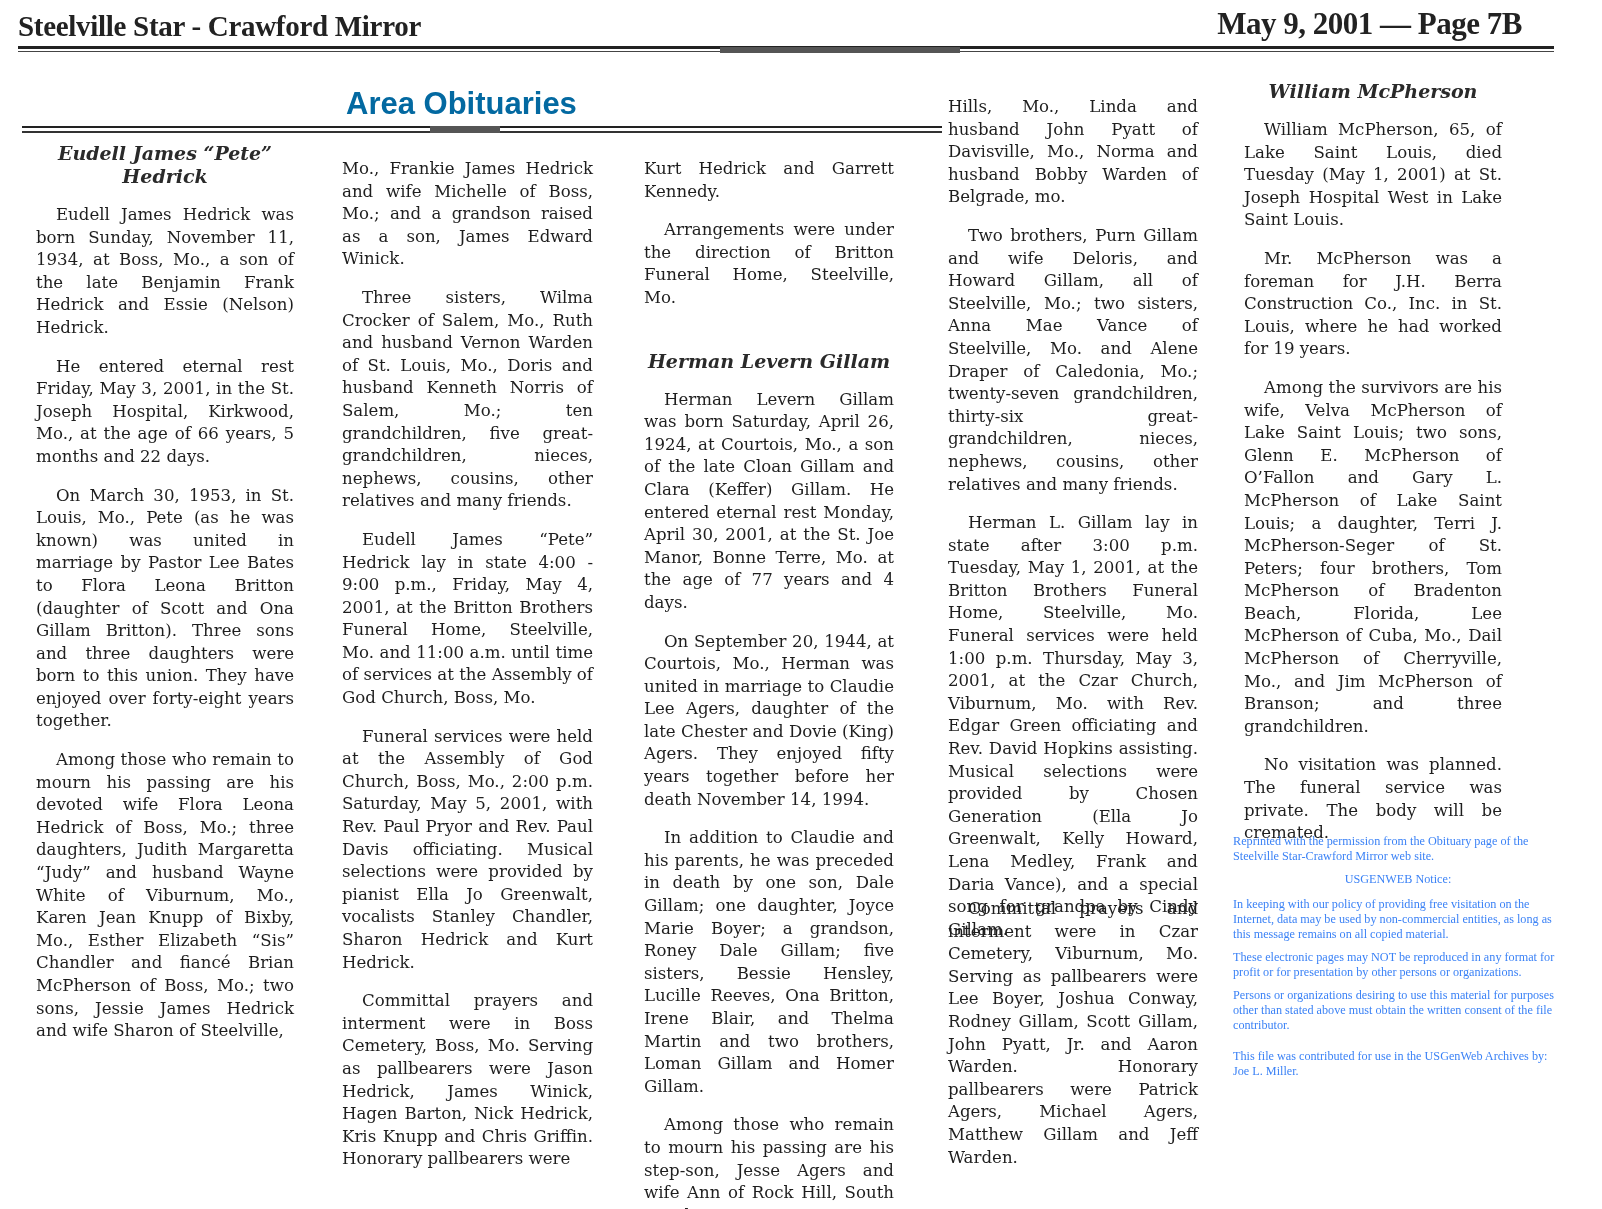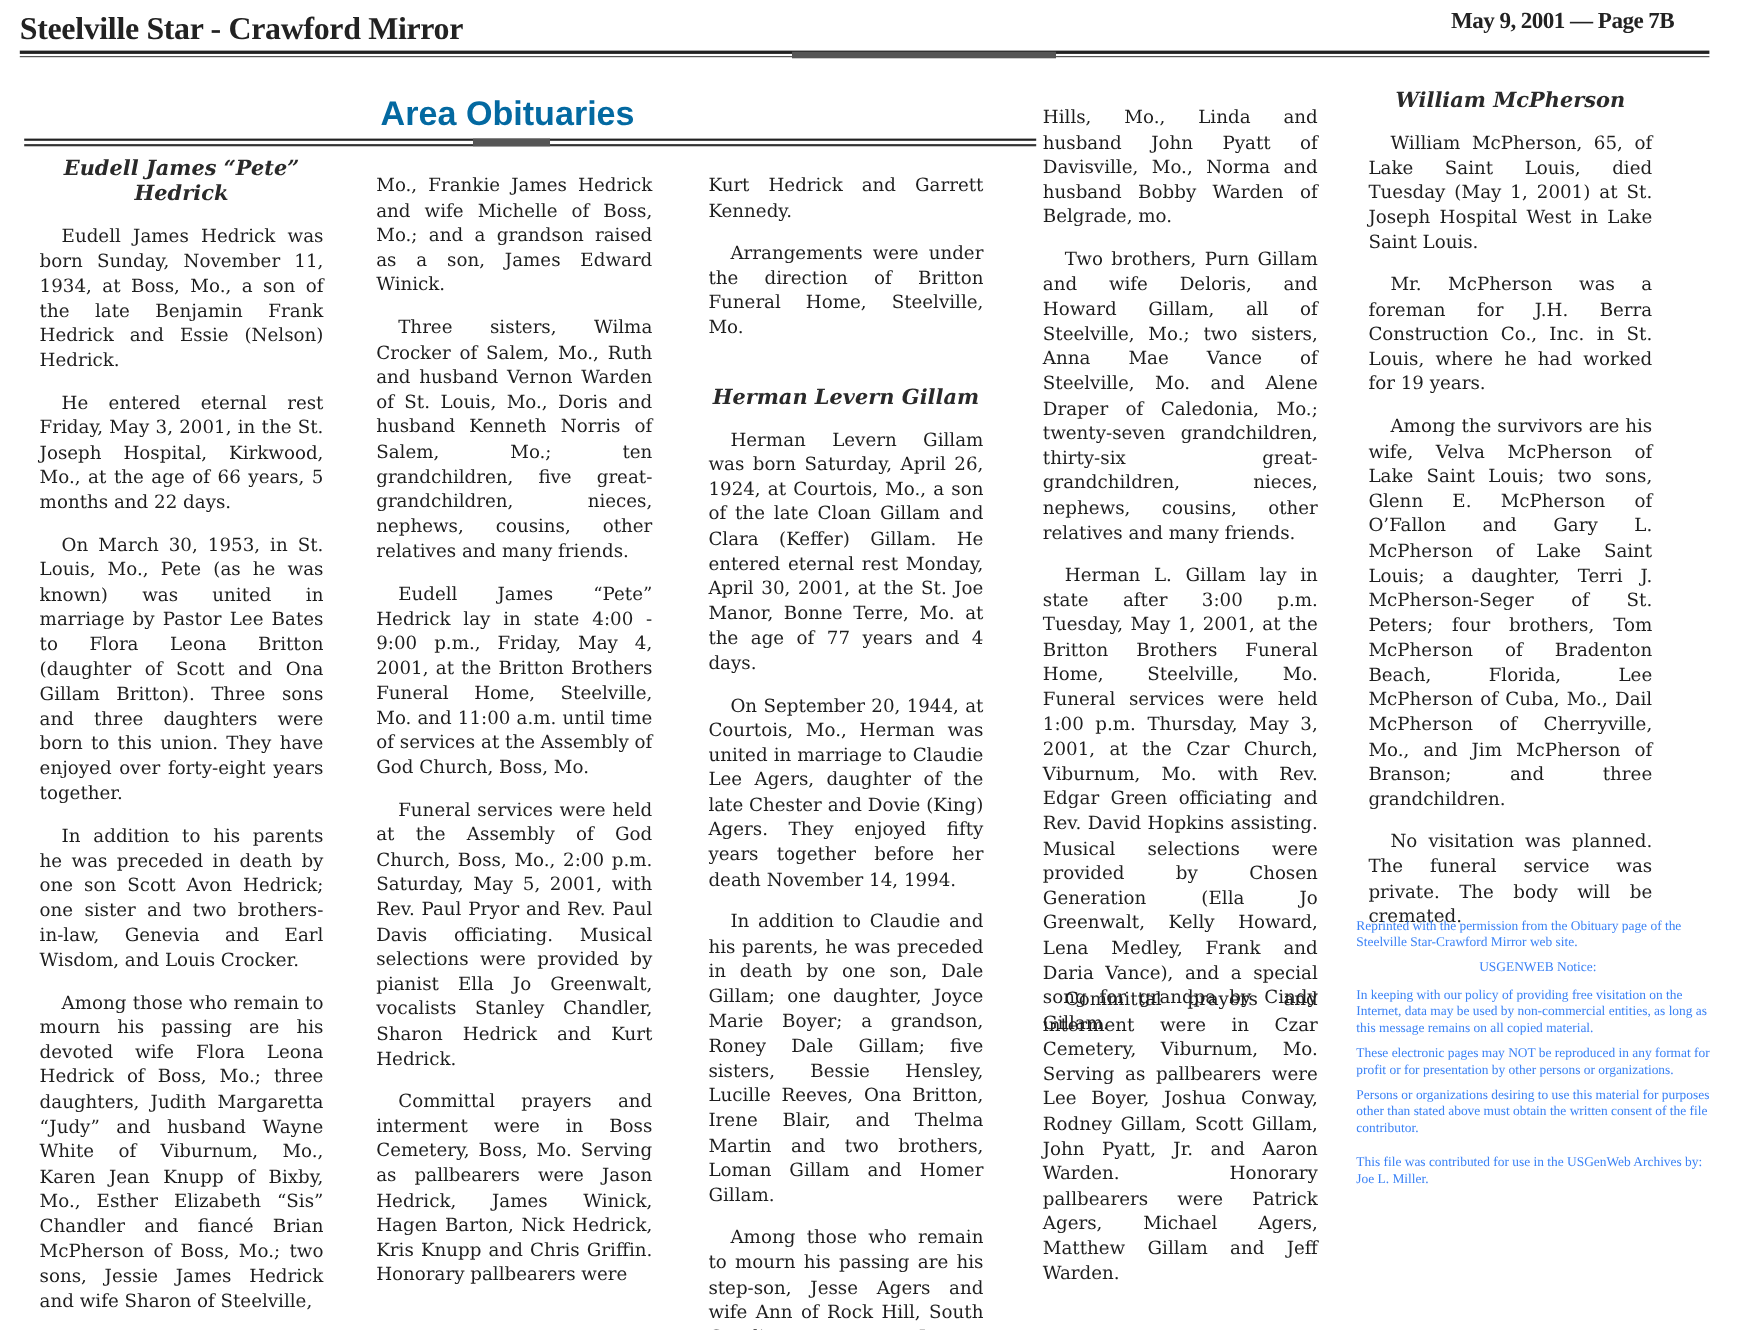--- a/index.html
+++ b/index.html
@@ -1,18 +1,18 @@
 <!DOCTYPE html>
 <html><head>
   <meta charset="utf-8">
   <style>
     html, body { margin: 0; padding: 0; background: #ffffff; }
     body { width: 1602px; height: 1209px; position: relative; overflow: hidden; color: #1c1c1c; }
     .masthead-left { position: absolute; left: 18px; top: 10px; font-family: "Liberation Serif", serif; font-size: 29px; font-weight: bold; letter-spacing: -0.3px; color: #222; }
-    .masthead-right { position: absolute; right: 80px; top: 6px; font-family: "Liberation Serif", serif; font-size: 21px; font-weight: bold; letter-spacing: -0.5px; color: #222; }
+    .masthead-right { position: absolute; right: 80px; top: 6px; font-family: "Liberation Serif", serif; font-size: 31px; font-weight: bold; letter-spacing: -0.5px; color: #222; }
     .rule-top { position: absolute; left: 18px; top: 46px; width: 1536px; height: 3px; background: #222; }
     .rule-top2 { position: absolute; left: 18px; top: 51px; width: 1536px; height: 1px; background: #444; }
     .rule-top-block { position: absolute; left: 720px; top: 47px; width: 240px; height: 6px; background: #555; }
     .section-title { position: absolute; left: 346px; top: 86px; font-family: "Liberation Sans", sans-serif; font-size: 31px; font-weight: bold; color: #0369a1; }
     .rule-sec { position: absolute; left: 22px; top: 126px; width: 920px; height: 2px; background: #222; }
     .rule-sec2 { position: absolute; left: 22px; top: 131px; width: 920px; height: 2px; background: #333; }
     .rule-sec-block { position: absolute; left: 430px; top: 126px; width: 70px; height: 7px; background: #555; }
     .col { position: absolute; font-family: "DejaVu Serif", serif; font-size: 16.6px; line-height: 22.6px; text-align: justify; color: #1e1e1e; }
     .col p { margin: 16px; text-indent: 20px; }
     .col p.cont { text-indent: 0; }
@@ -44,21 +44,20 @@
   <div class="rule-sec"></div>
   <div class="rule-sec2"></div>
   <div class="rule-sec-block"></div>
 </div>
 
 <div class="col col1">
   <div class="obit-head">Eudell James “Pete” Hedrick</div>
   <p>Eudell James Hedrick was born Sunday, November 11, 1934, at Boss, Mo., a son of the late Benjamin Frank Hedrick and Essie (Nelson) Hedrick.</p>
   <p>He entered eternal rest Friday, May 3, 2001, in the St. Joseph Hospital, Kirkwood, Mo., at the age of 66 years, 5 months and 22 days.</p>
   <p>On March 30, 1953, in St. Louis, Mo., Pete (as he was known) was united in marriage by Pastor Lee Bates to Flora Leona Britton (daughter of Scott and Ona Gillam Britton). Three sons and three daughters were born to this union. They have enjoyed over forty-eight years together.</p>
-  <p>In addition to his parents he was preceded in death by one son Scott Avon Hedrick; one sister and two brothers-in-law, Genevia and Earl Wisdom, and Louis Crocker.</p>
   <p>Among those who remain to mourn his passing are his devoted wife Flora Leona Hedrick of Boss, Mo.; three daughters, Judith Margaretta “Judy” and husband Wayne White of Viburnum, Mo., Karen Jean Knupp of Bixby, Mo., Esther Elizabeth “Sis” Chandler and fiancé Brian McPherson of Boss, Mo.; two sons, Jessie James Hedrick and wife Sharon of Steelville,</p>
 </div>
 
 <div class="col col2">
   <p class="cont">Mo., Frankie James Hedrick and wife Michelle of Boss, Mo.; and a grandson raised as a son, James Edward Winick.</p>
   <p>Three sisters, Wilma Crocker of Salem, Mo., Ruth and husband Vernon Warden of St. Louis, Mo., Doris and husband Kenneth Norris of Salem, Mo.; ten grandchildren, five great-grandchildren, nieces, nephews, cousins, other relatives and many friends.</p>
   <p>Eudell James “Pete” Hedrick lay in state 4:00 - 9:00 p.m., Friday, May 4, 2001, at the Britton Brothers Funeral Home, Steelville, Mo. and 11:00 a.m. until time of services at the Assembly of God Church, Boss, Mo.</p>
   <p>Funeral services were held at the Assembly of God Church, Boss, Mo., 2:00 p.m. Saturday, May 5, 2001, with Rev. Paul Pryor and Rev. Paul Davis officiating. Musical selections were provided by pianist Ella Jo Greenwalt, vocalists Stanley Chandler, Sharon Hedrick and Kurt Hedrick.</p>
   <p>Committal prayers and interment were in Boss Cemetery, Boss, Mo. Serving as pallbearers were Jason Hedrick, James Winick, Hagen Barton, Nick Hedrick, Kris Knupp and Chris Griffin. Honorary pallbearers were</p>
 </div>

